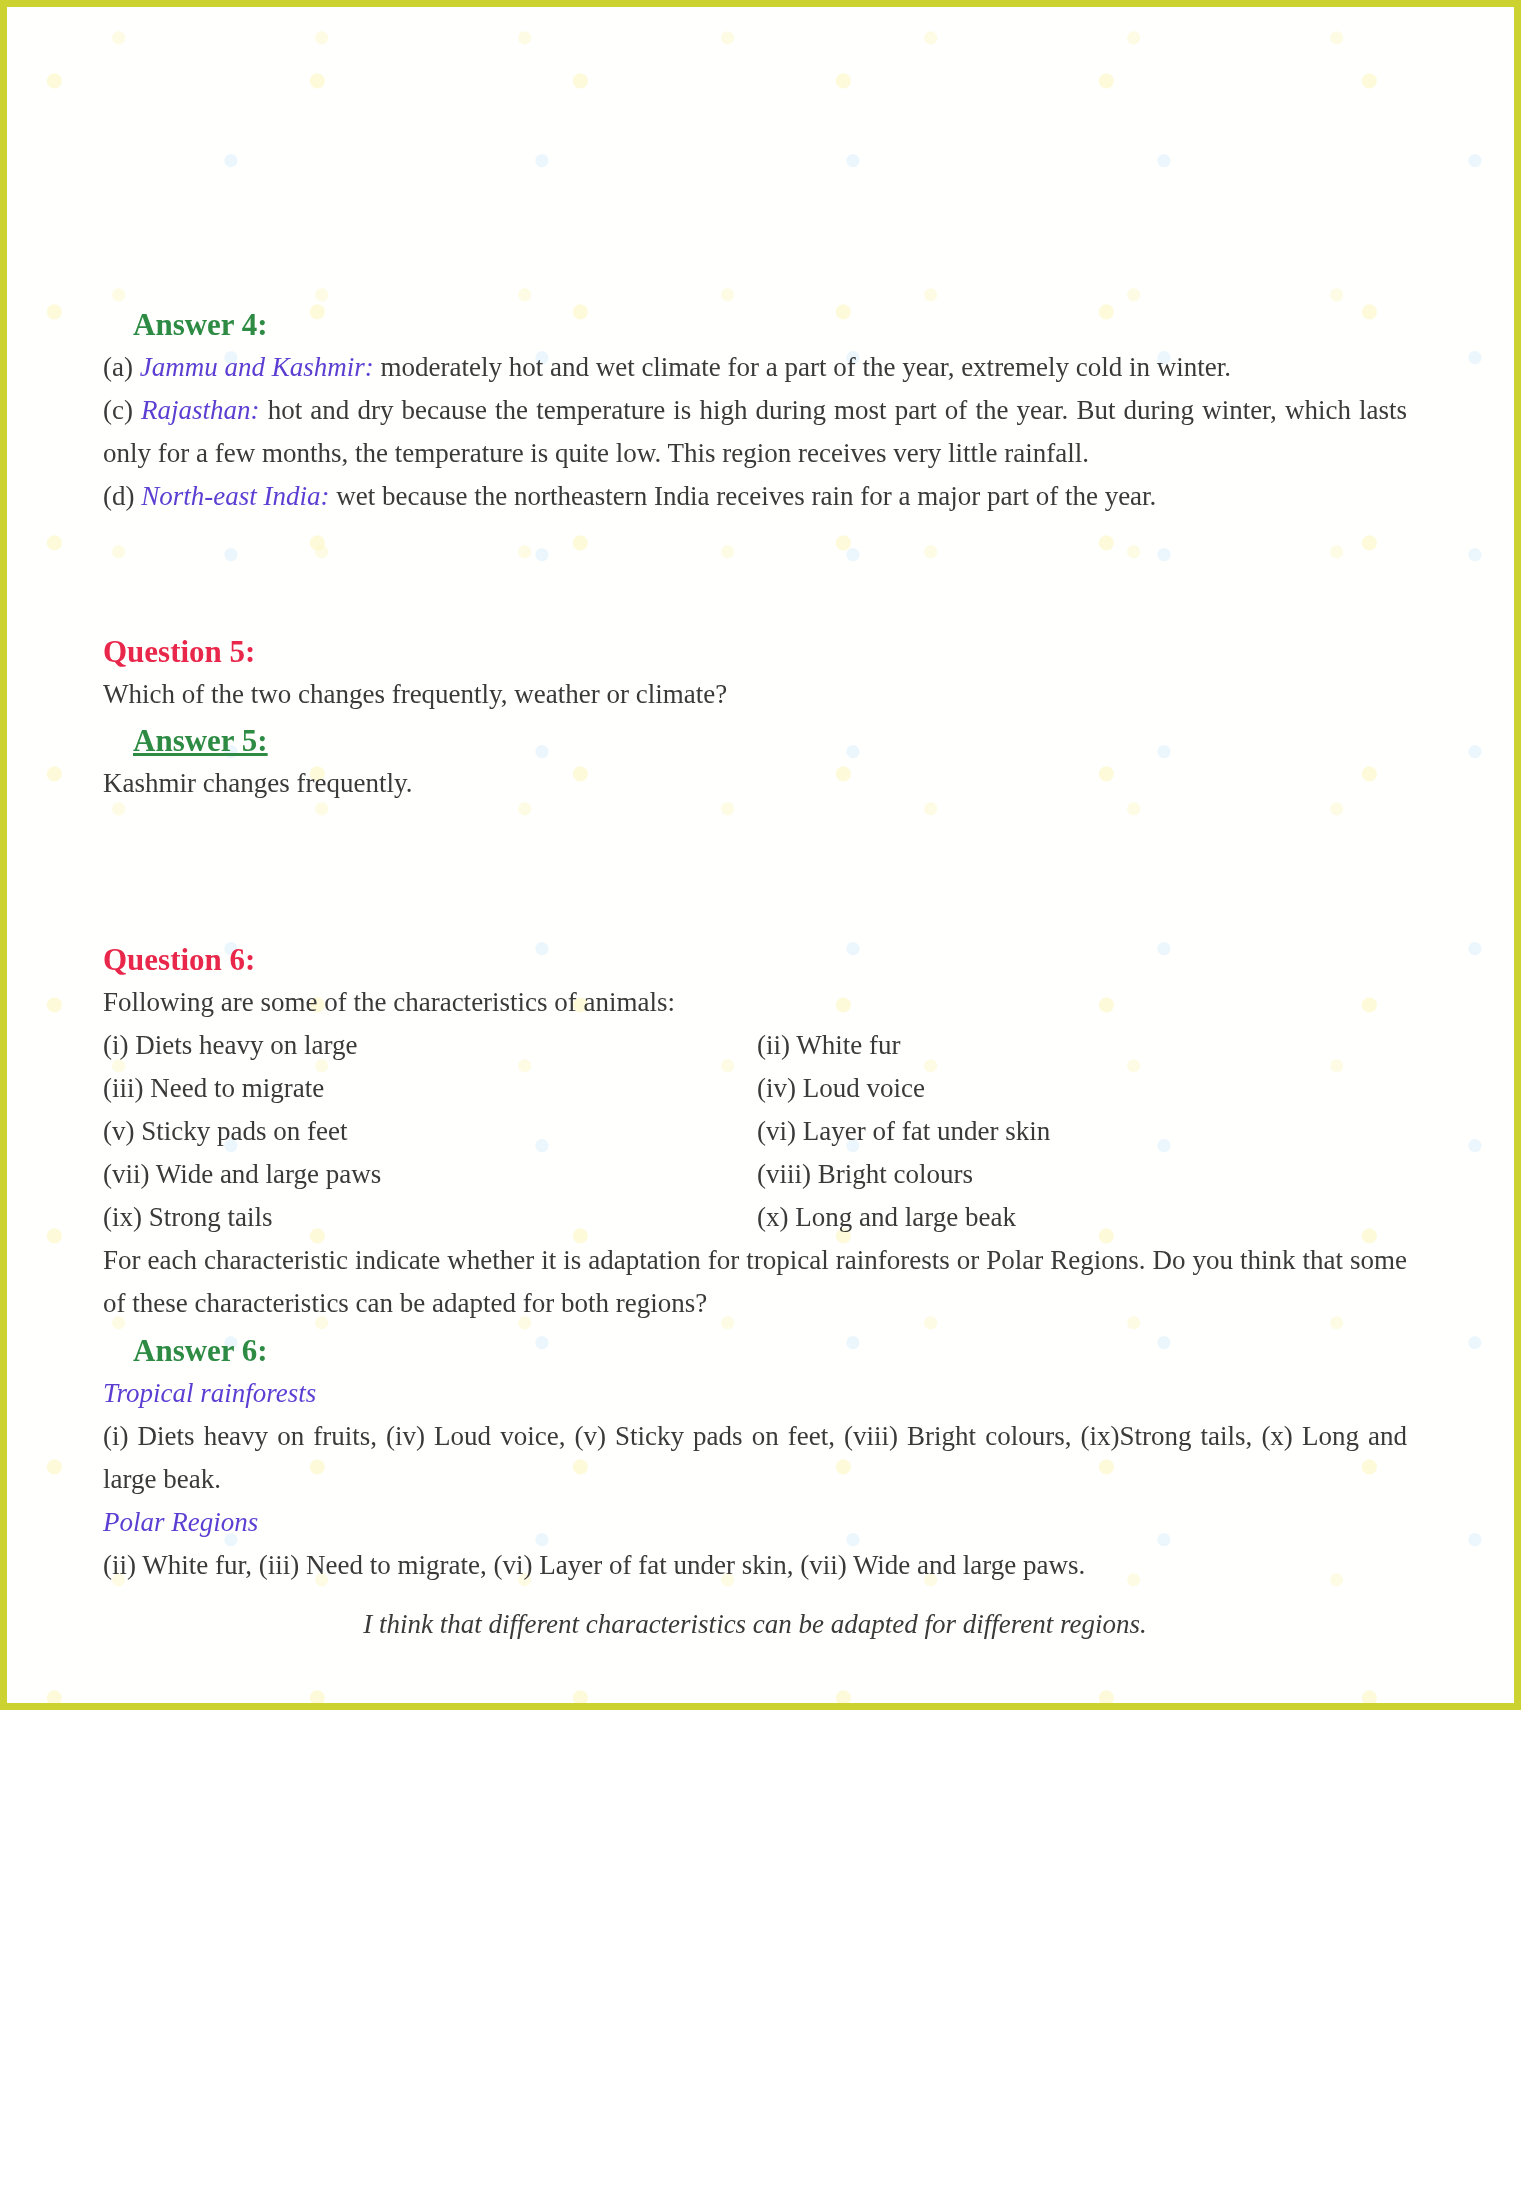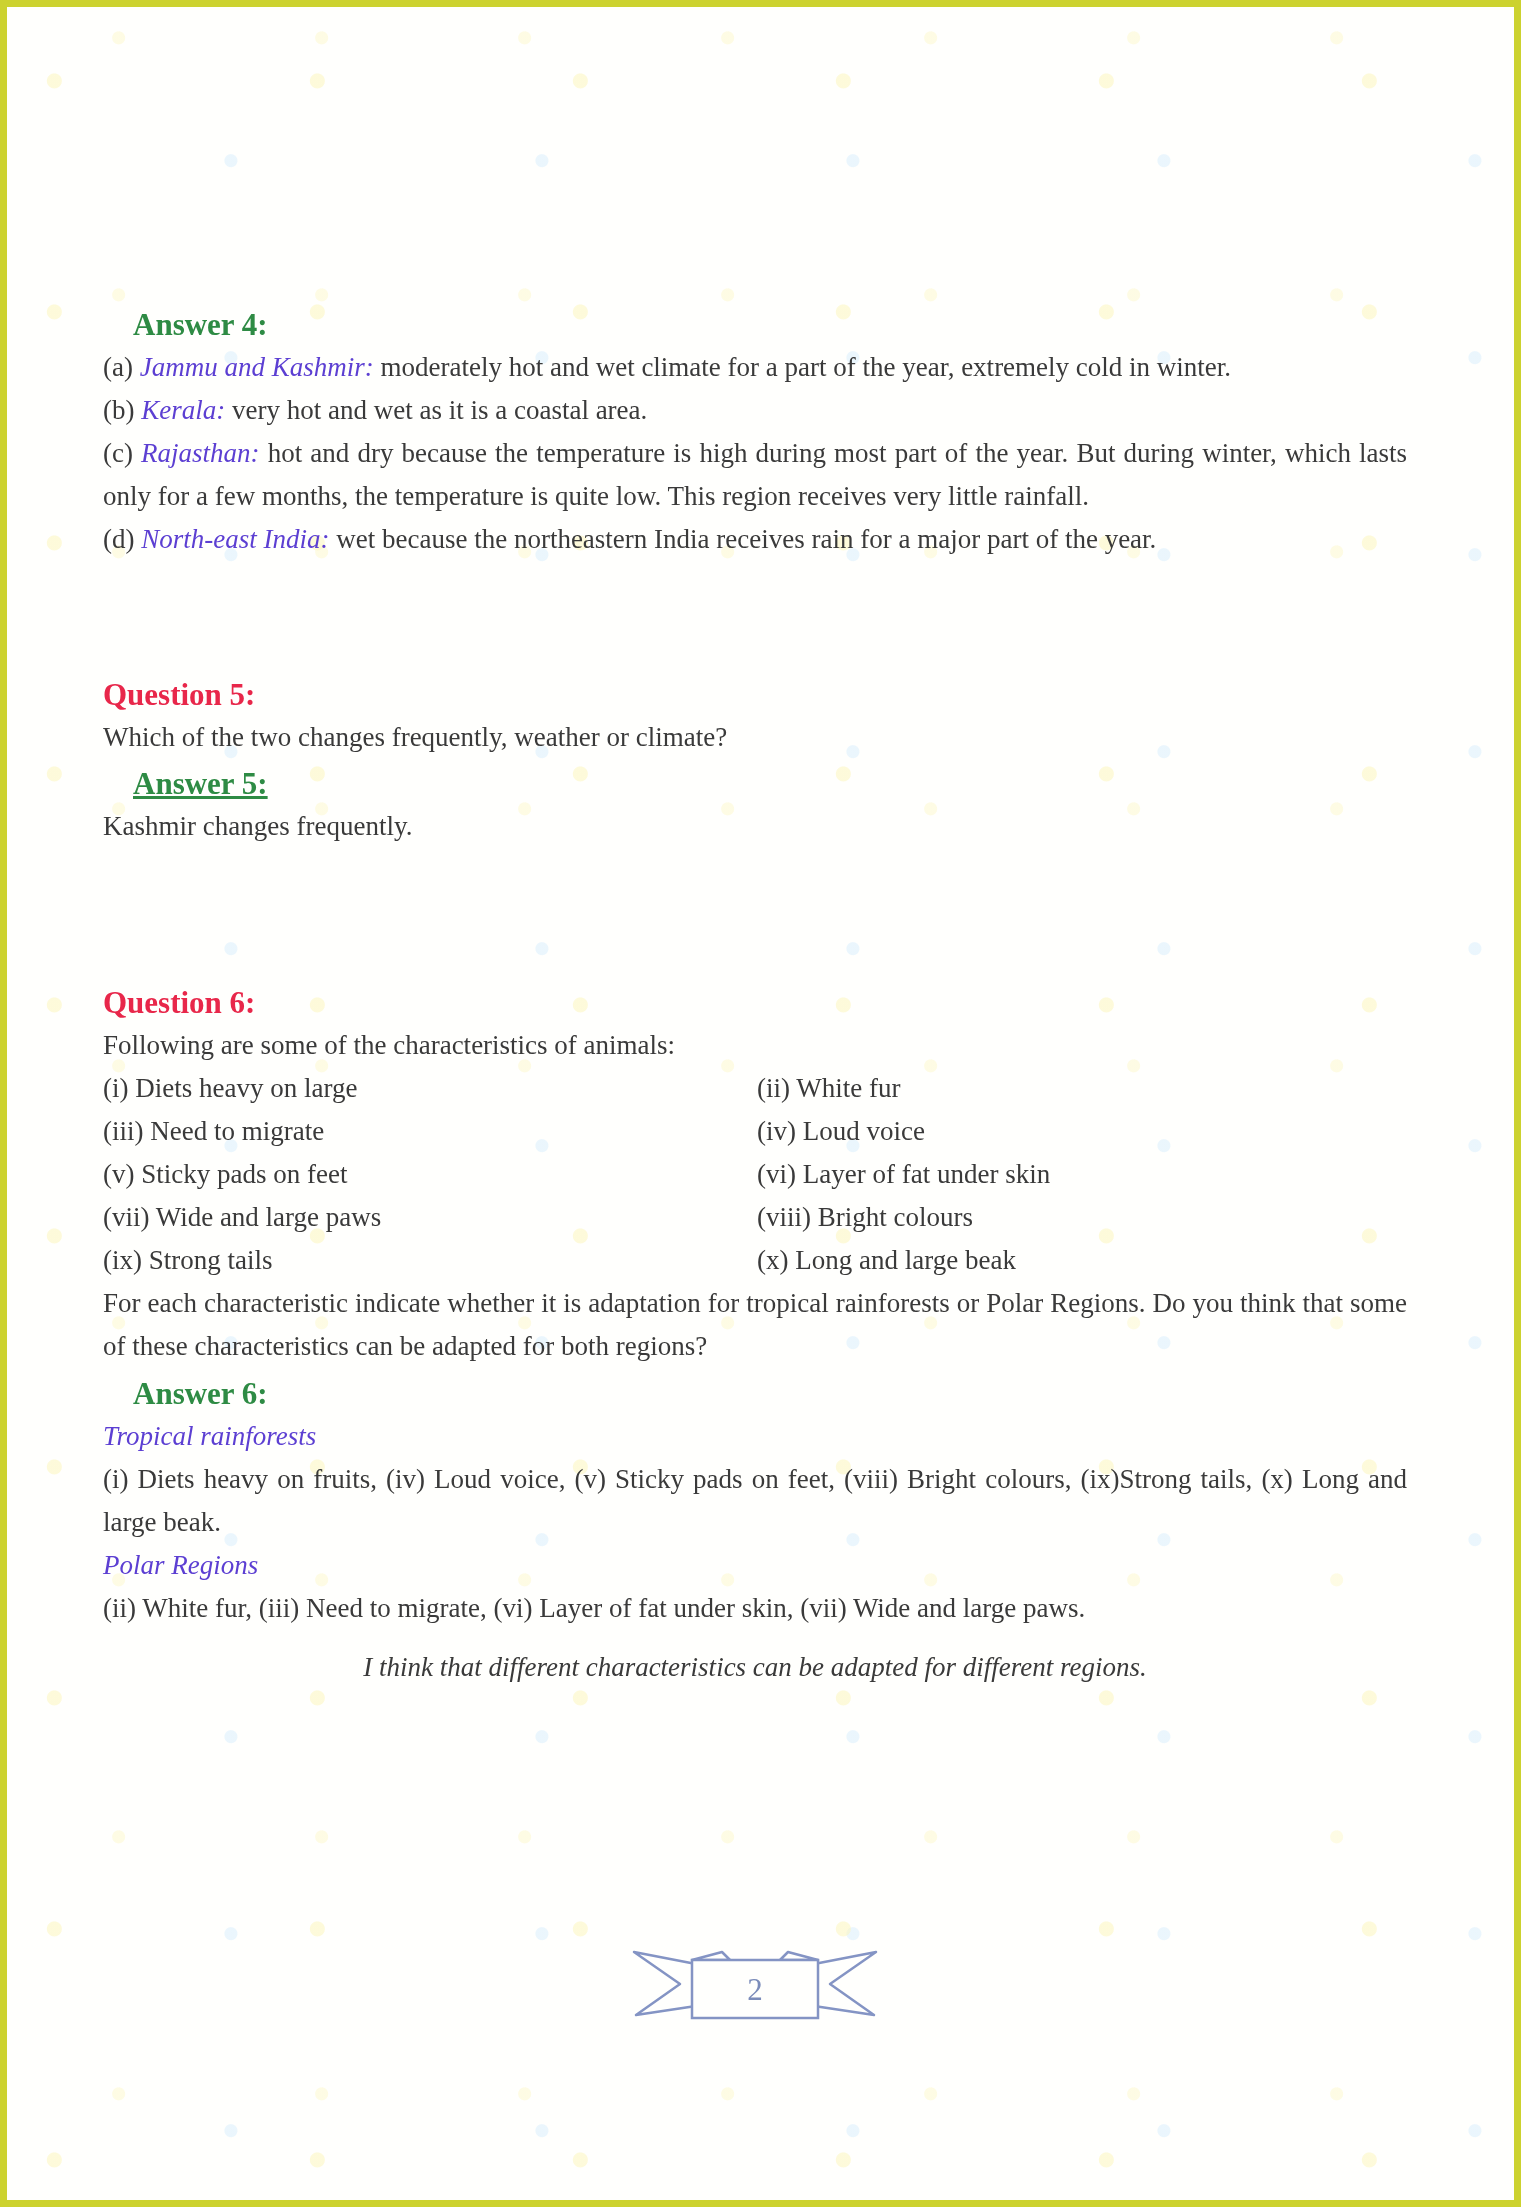--- a/index.html
+++ b/index.html
@@ -1,19 +1,19 @@
 <!DOCTYPE html>
 <html><head>
 <meta charset="utf-8">
 <style>
   html, body { margin: 0; padding: 0; background: #ffffff; }
   .page {
     position: relative;
     width: 1521px;
-    height: 2207px;
+    height: 1710px;
     box-sizing: border-box;
     border: 7px solid #ccd22f;
     background-color: #fffffd;
     background-image:
       radial-gradient(circle at 18% 32%, rgba(252,246,190,0.55) 0 7px, rgba(252,246,190,0) 8px),
       radial-gradient(circle at 72% 78%, rgba(210,235,252,0.45) 0 6px, rgba(210,235,252,0) 7px),
       radial-gradient(circle at 55% 12%, rgba(252,246,190,0.4) 0 6px, rgba(252,246,190,0) 7px);
     background-size: 263px 231px, 311px 197px, 203px 257px;
     font-family: "Liberation Serif", serif;
     color: #3a3a3a;
@@ -92,21 +92,20 @@
 </head>
 <body>
 
 <div class="page">
   <div class="content">
 
     <h2 class="a-heading mt-answer4">Answer 4:</h2>
 
     <p class="body-text"><span>(a) </span><span class="place-name">Jammu and Kashmir:</span><span> moderately hot and wet climate for a part of the year, extremely cold in winter.</span></p>
 
-    <p class="body-text"><span>(b) </span><span class="place-name">Kerala:</span><span> very hot and wet as it is a coastal area.</span></p>
 
     <p class="body-text"><span>(c) </span><span class="place-name">Rajasthan:</span><span> hot and dry because the temperature is high during most part of the year. But during winter, which lasts only for a few months, the temperature is quite low. This region receives very little rainfall.</span></p>
 
     <p class="body-text"><span>(d) </span><span class="place-name">North-east India:</span><span> wet because the northeastern India receives rain for a major part of the year.</span></p>
 
     <h2 class="q-heading mt-q5">Question 5:</h2>
     <p class="body-text">Which of the two changes frequently, weather or climate?</p>
 
     <h2 class="a-heading mt-a5">Answer 5:</h2>
     <p class="body-text">Kashmir changes frequently.</p>

